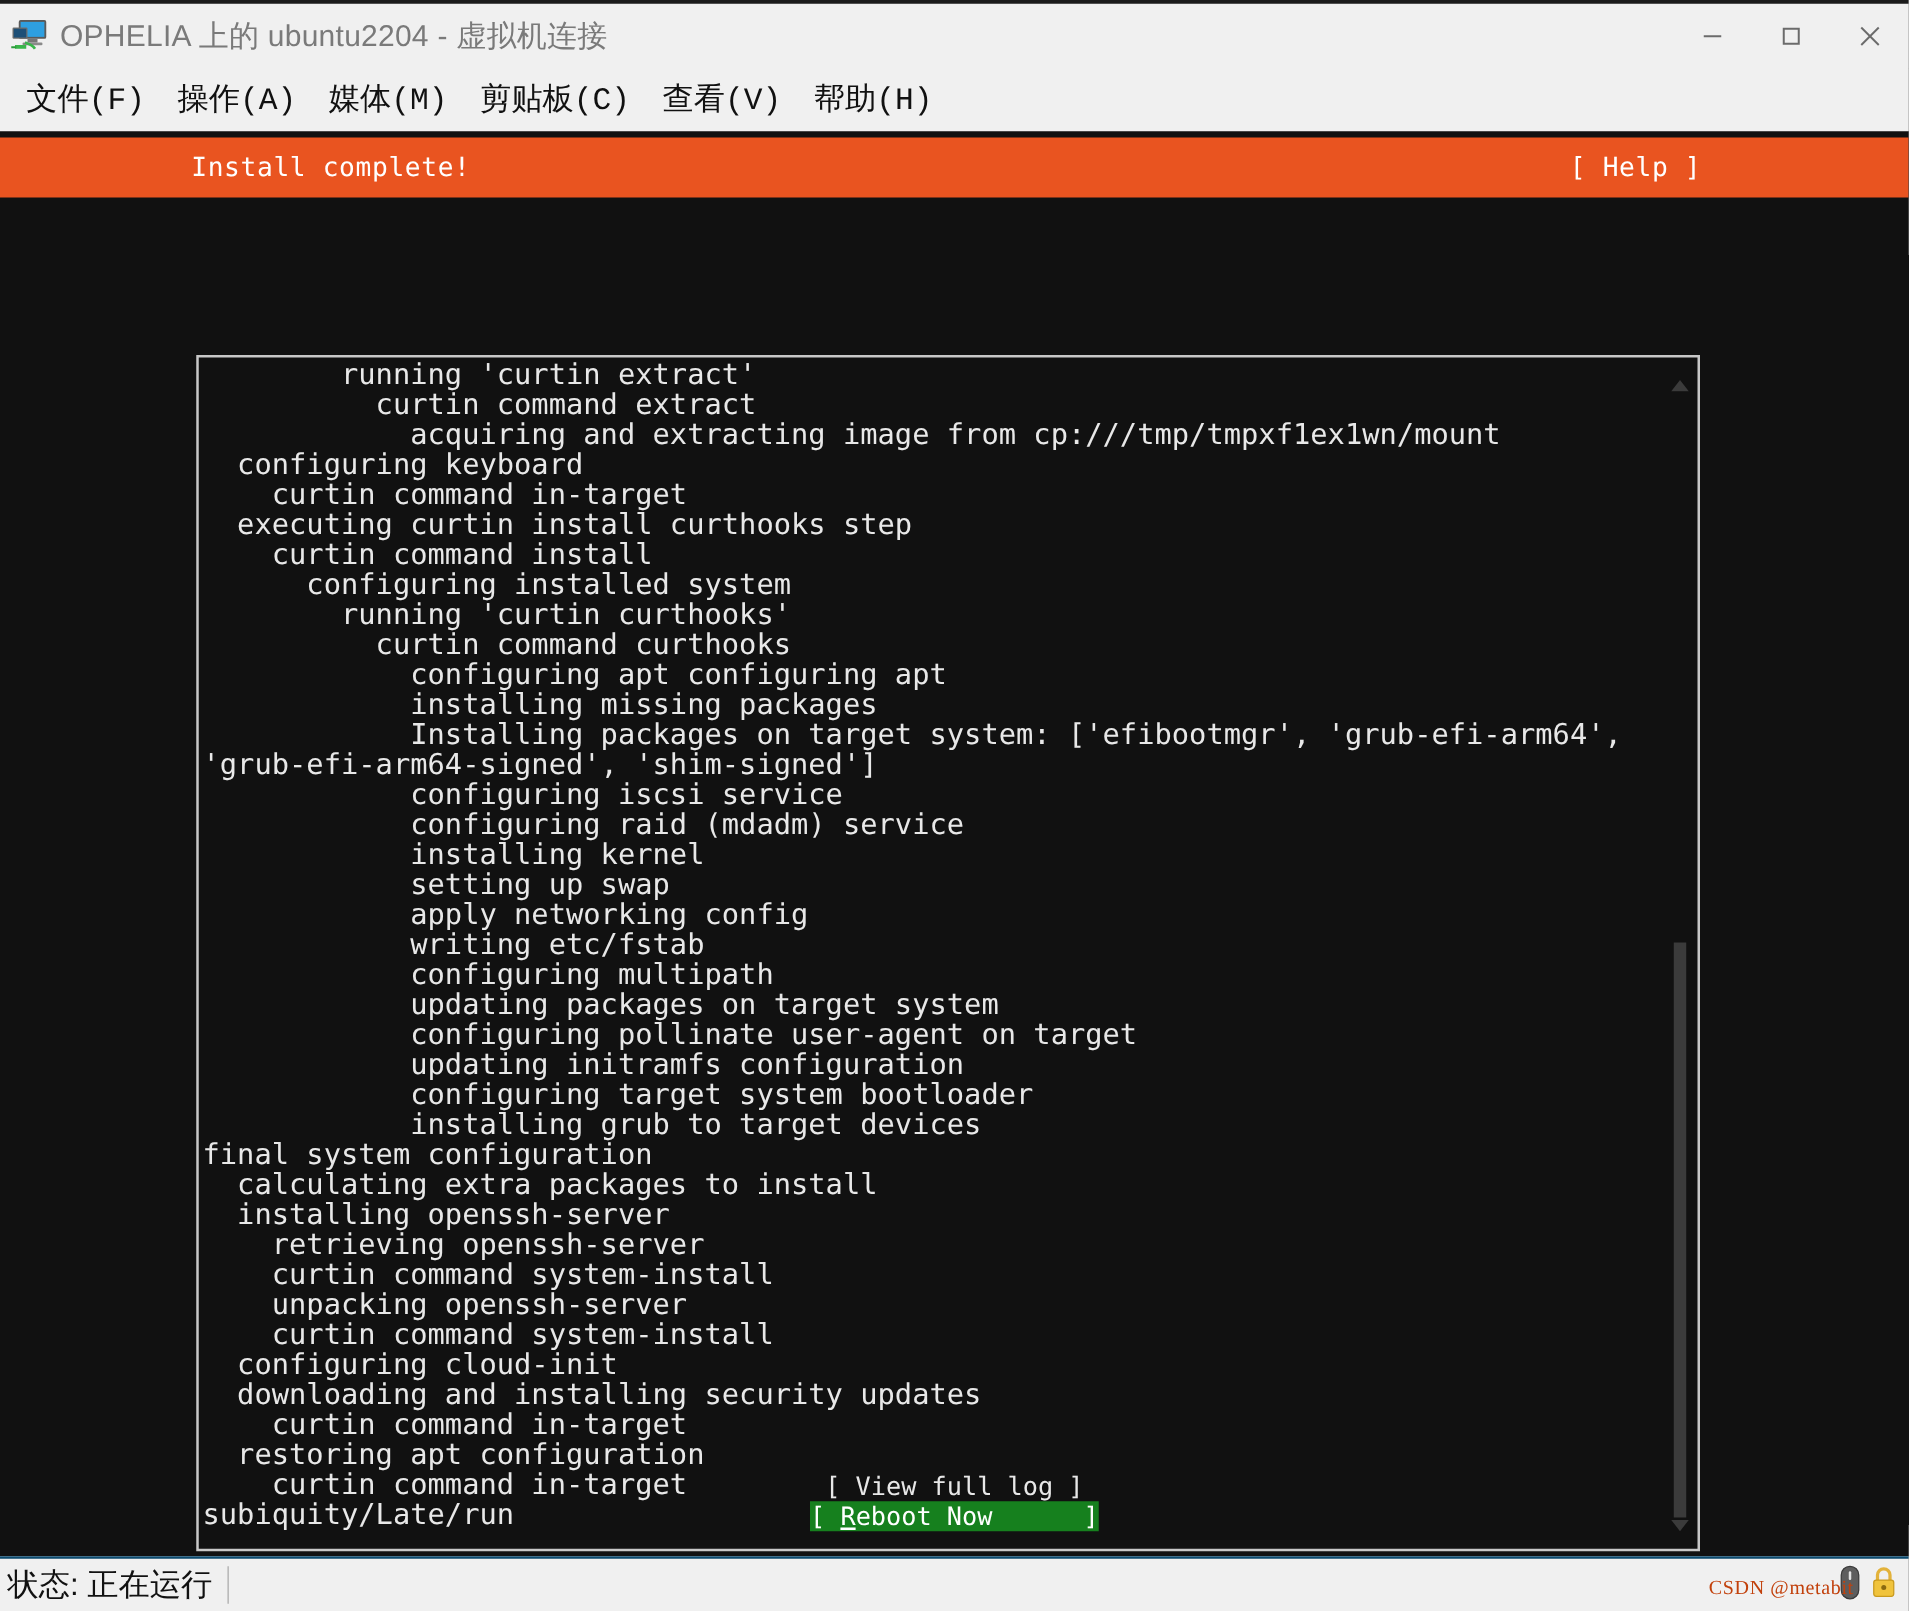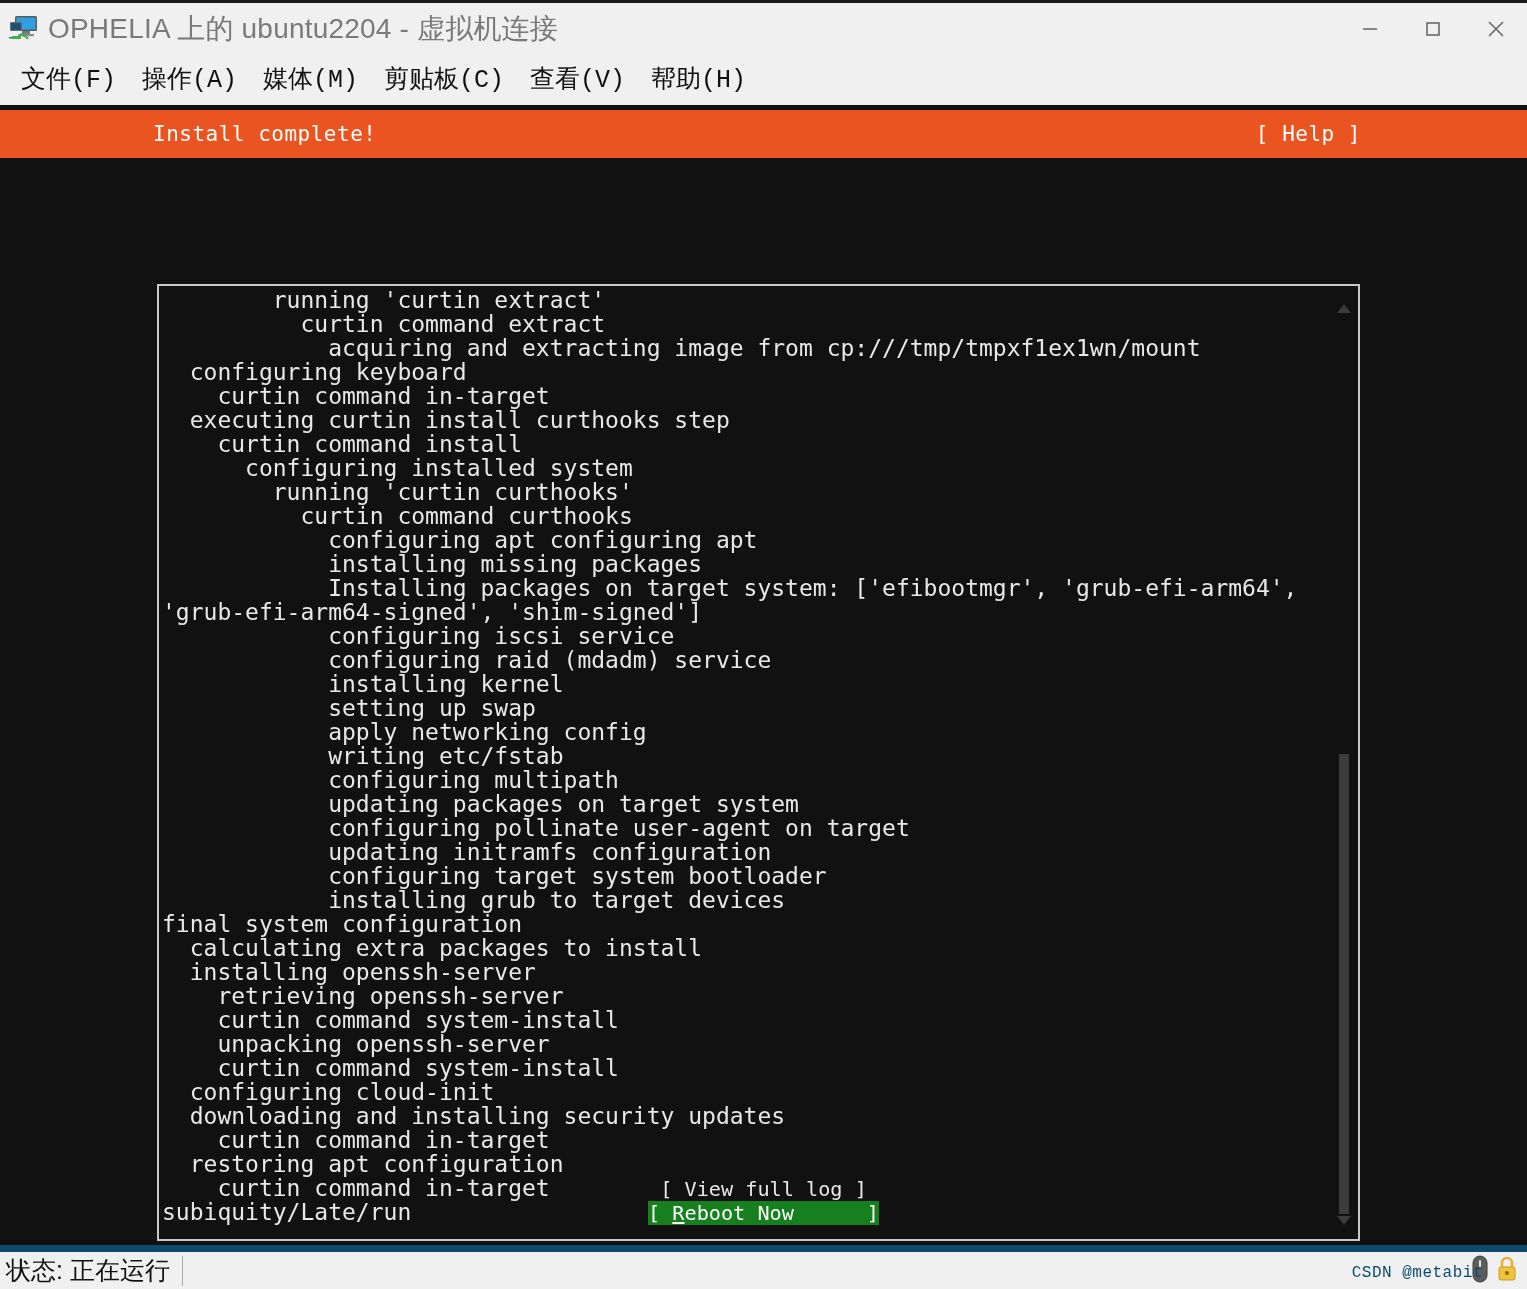--- a/index.html
+++ b/index.html
@@ -30,21 +30,21 @@
     flex: 0 0 auto;
     border-top: 3px solid #1b1b1b;
   }
   .title-icon {
     width: 34px; height: 34px;
     margin-left: 8px;
     position: relative;
     flex: 0 0 auto;
   }
   .title-text {
-    font-size: 28px;
+    font-size: 24px;
     color: #7a7a7a;
     margin-left: 6px;
     white-space: nowrap;
     letter-spacing: .2px;
   }
   .win-controls {
     margin-left: auto;
     display: flex;
     height: 100%;
   }
@@ -176,21 +176,21 @@
   .btn-selected {
     background: #16801e;
     color: #ffffff;
   }
   .btn-selected u { text-decoration: underline; }
 
   
   .statusbar {
     height: 44px;
     background: #f0f0f0;
-    border-top: 7px solid #0c4a6e;
+    border-top: 2px solid #0c4a6e;
     display: flex;
     align-items: center;
     flex: 0 0 auto;
     position: relative;
   }
   .status-text {
     font-size: 25px;
     color: #111;
     padding: 0 12px 0 6px;
     line-height: 1;
@@ -207,24 +207,24 @@
     align-items: center;
     gap: 4px;
     padding-right: 8px;
     position: relative;
   }
   .watermark {
     position: absolute;
     right: 44px;
     bottom: 6px;
     font-size: 16px;
-    color: #0c4a6e;
+    color: #c2410c;
     letter-spacing: .5px;
     white-space: nowrap;
-    font-family: Liberation Mono, monospace;
+    font-family: Liberation Serif, serif;
   }
 </style>
 </head>
 <body>
 
 <div id="app">
 
   <div class="titlebar">
     <div class="title-icon">
       <svg width="34" height="34" viewBox="0 0 34 34">

